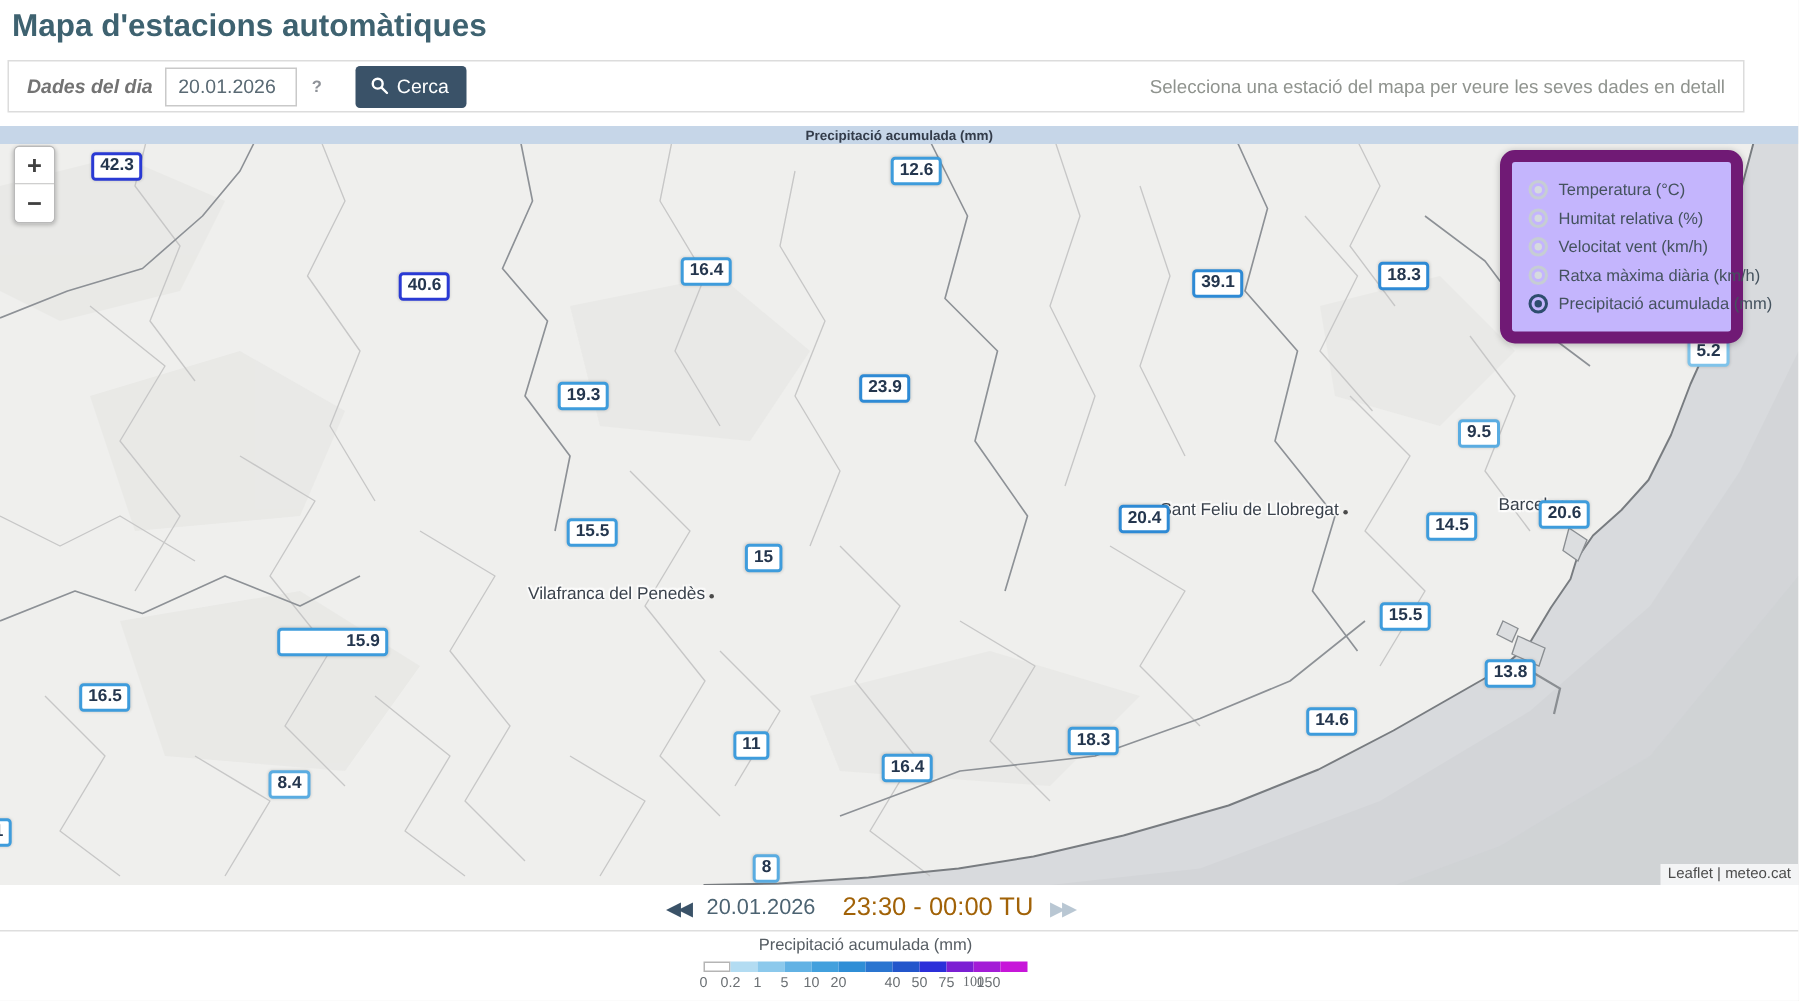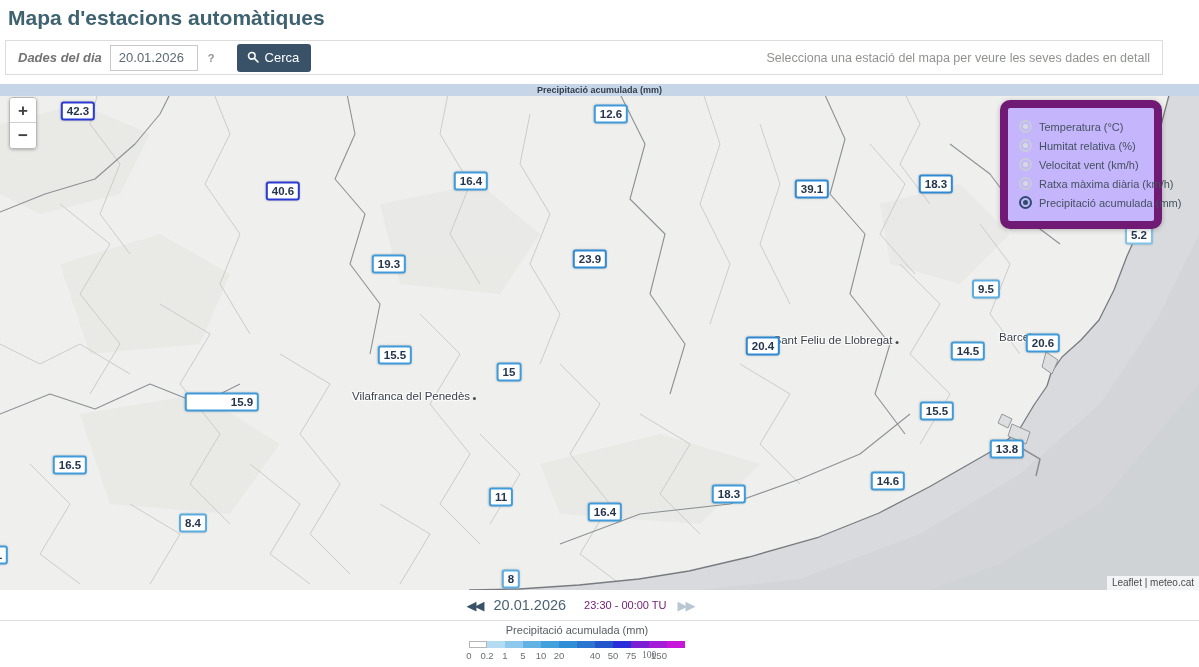--- a/index.html
+++ b/index.html
@@ -58,21 +58,21 @@
   .attribution { position:absolute; right:0; bottom:0; background:rgba(255,255,255,.75);
     font-size:10px; color:#4c4c4c; padding:1px 5px 2px; z-index:60; }
 
   
   .timebar { position:absolute; left:0; top:591px; width:1160px; height:28px; display:flex;
     align-items:center; justify-content:center; gap:9px; }
   .tb-arrow { border:none; background:none; font-size:13px; letter-spacing:-2px; cursor:pointer; padding:0 2px; }
   .tb-arrow.prev { color:#3a5268; }
   .tb-arrow.next { color:#b9c7d3; }
   .tb-date { font-size:14.5px; color:#4c6372; }
-  .tb-interval { font-size:11px; color:#701a75; margin-left:9px; }
+  .tb-interval { font-size:17px; color:#a16207; margin-left:9px; }
 
   .separator { position:absolute; left:0; top:620px; width:1199px; border-top:1px solid #dedede; }
 
   
   .scale-block { position:absolute; left:0; top:624px; width:1154px; display:flex; flex-direction:column;
     align-items:center; }
   .scale-title { font-size:11px; color:#565d63; margin-bottom:5px; }
   .scale-bar { display:flex; width:216px; height:7px; }
   .seg { width:18px; height:7px; }
   .seg:first-child { border:1px solid #b5b5b5; }
@@ -217,21 +217,21 @@
         <div class="station" style="left: 936px; top: 100px; border-color: rgb(46, 138, 213);">18.3</div>
         <div class="station" style="left: 1139px; top: 151px; border-color: rgb(127, 195, 234);">5.2</div>
         <div class="station" style="left: 389px; top: 180px; border-color: rgb(62, 156, 220);">19.3</div>
         <div class="station" style="left: 590px; top: 175px; border-color: rgb(46, 138, 213);">23.9</div>
         <div class="station" style="left: 986px; top: 205px; border-color: rgb(90, 172, 225);">9.5</div>
         <div class="station" style="left: 395px; top: 271px; border-color: rgb(62, 156, 220);">15.5</div>
         <div class="station" style="left: 763px; top: 262px; border-color: rgb(46, 138, 213);">20.4</div>
         <div class="station" style="left: 968px; top: 267px; border-color: rgb(62, 156, 220);">14.5</div>
         <div class="station" style="left: 1043px; top: 259px; border-color: rgb(62, 156, 220);">20.6</div>
         <div class="station" style="left: 509px; top: 288px; border-color: rgb(62, 156, 220);">15</div>
-        <div class="station" style="left: 222px; top: 318px; border-color: rgb(62, 156, 220); padding-left: 44px;">15.9</div>
+        <div class="station" style="left: 222px; top: 344px; border-color: rgb(62, 156, 220); padding-left: 44px;">15.9</div>
         <div class="station" style="left: 937px; top: 327px; border-color: rgb(62, 156, 220);">15.5</div>
         <div class="station" style="left: 70px; top: 381px; border-color: rgb(62, 156, 220);">16.5</div>
         <div class="station" style="left: 1007px; top: 365px; border-color: rgb(62, 156, 220);">13.8</div>
         <div class="station" style="left: 501px; top: 413px; border-color: rgb(62, 156, 220);">11</div>
         <div class="station" style="left: 729px; top: 410px; border-color: rgb(62, 156, 220);">18.3</div>
         <div class="station" style="left: 888px; top: 397px; border-color: rgb(62, 156, 220);">14.6</div>
         <div class="station" style="left: 605px; top: 428px; border-color: rgb(62, 156, 220);">16.4</div>
         <div class="station" style="left: 193px; top: 439px; border-color: rgb(90, 172, 225);">8.4</div>
         <div class="station" style="left: 511px; top: 495px; border-color: rgb(90, 172, 225);">8</div>
         <div class="station" style="left: -1px; top: 471px; border-color: rgb(62, 156, 220);">1</div>

